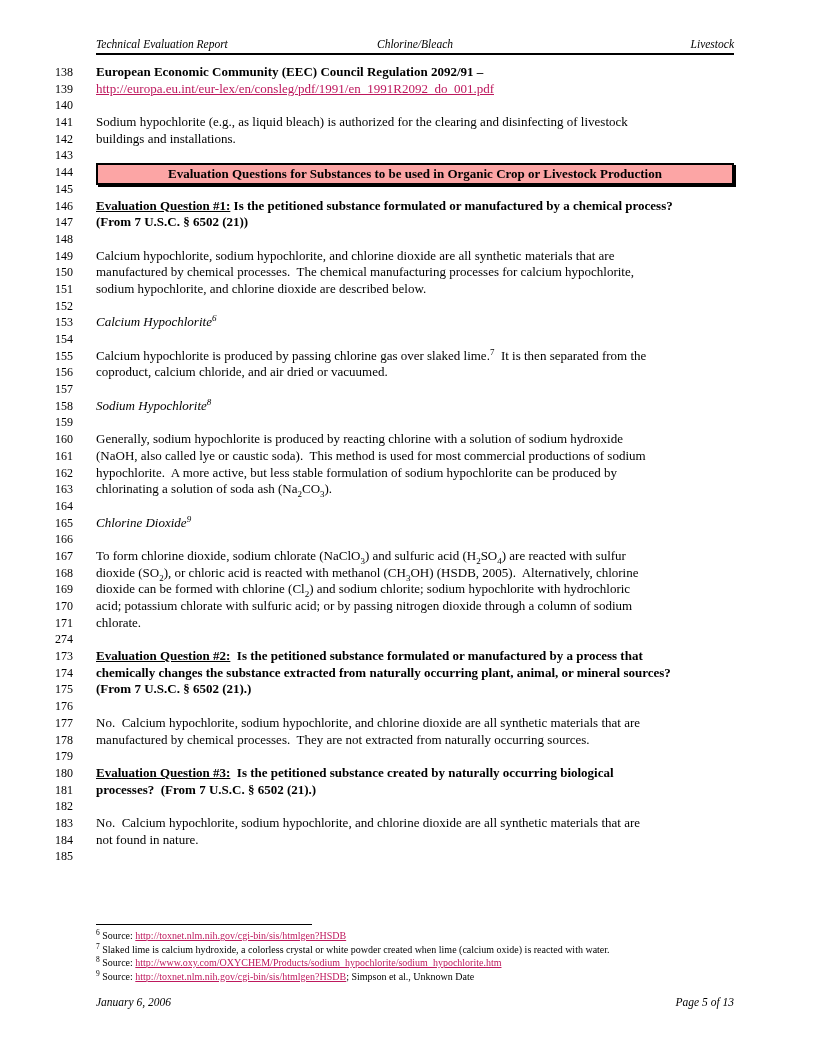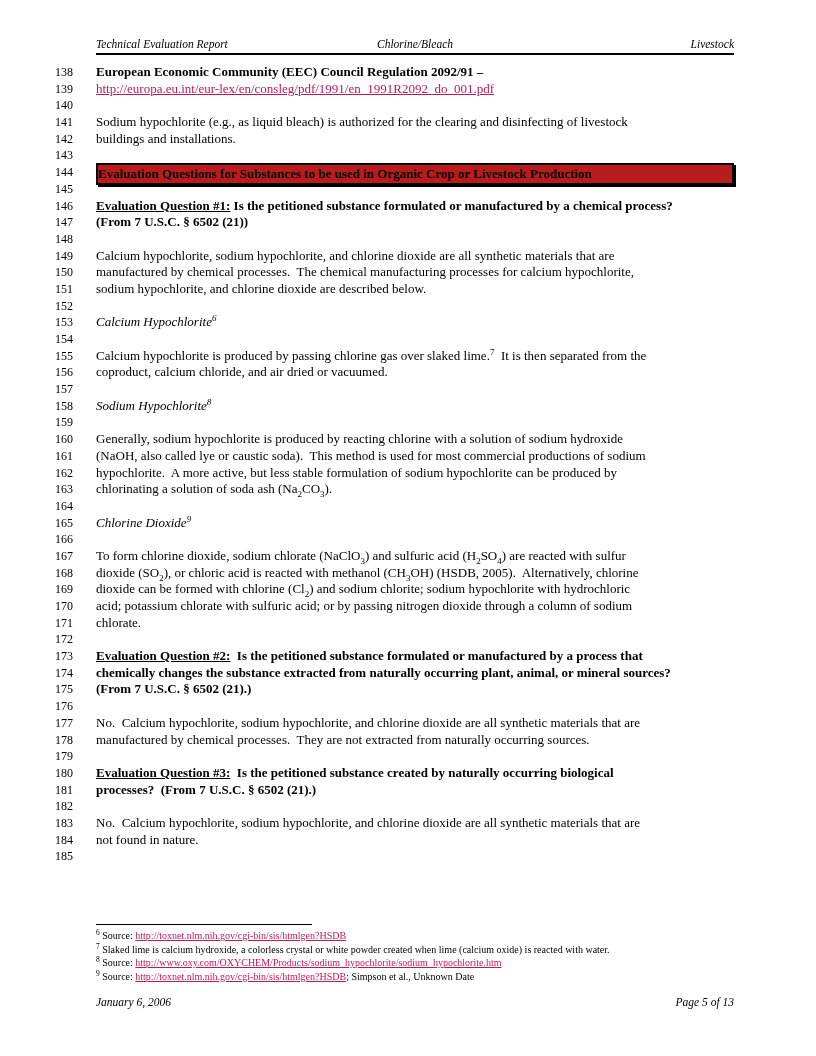--- a/index.html
+++ b/index.html
@@ -18,22 +18,22 @@
   .h-center { flex:1.2; text-align:center; }
   .h-right { flex:1; text-align:right;font-family:Liberation Serif, serif; }
 
   .lines { position:absolute; left:55px; right:82px; top:64px; }
   .line-row { display:flex; height:16.7px; line-height:16.7px; }
   .line-num { flex:0 0 23px; margin-right:18px; font-size:12px; }
   .line-content { flex:1; font-size:13px; white-space:pre-wrap; }
 
   .box-heading {
     border:2px solid #000; box-shadow:2px 2px 0 #000;
-    height:18px; line-height:18px;
-    margin-top:-1px; background:#b91c1c; position:relative; z-index:2;
+    text-align:center; height:18px; line-height:18px;
+    margin-top:-1px; background:#fca5a5; position:relative; z-index:2;
   }
 
   .b { font-weight:bold; }
   .i { font-style:italic; }
   .u { text-decoration:underline;margin-top:40px; }
   .sup { font-size:9px; vertical-align:super; line-height:0; }
   .sub { font-size:9px; vertical-align:sub; line-height:0; }
   a.link { color:#be185d; text-decoration:underline; cursor:pointer; }
 
   .footnotes { position:absolute; left:96px; right:82px; top:924px; }
@@ -189,21 +189,21 @@
       </div>
       <div class="line-row">
         <span class="line-num">170</span>
         <div class="line-content"><span>acid; potassium chlorate with sulfuric acid; or by passing nitrogen dioxide through a column of sodium</span></div>
       </div>
       <div class="line-row">
         <span class="line-num">171</span>
         <div class="line-content"><span>chlorate.</span></div>
       </div>
       <div class="line-row">
-        <span class="line-num">172</span>
+        <span class="line-num">274</span>
         <div class="line-content"></div>
       </div>
       <div class="line-row">
         <span class="line-num">173</span>
         <div class="line-content"><span class="b u">Evaluation Question #2:</span><span class="b">  Is the petitioned substance formulated or manufactured by a process that</span></div>
       </div>
       <div class="line-row">
         <span class="line-num">174</span>
         <div class="line-content"><span class="b">chemically changes the substance extracted from naturally occurring plant, animal, or mineral sources?</span></div>
       </div>

